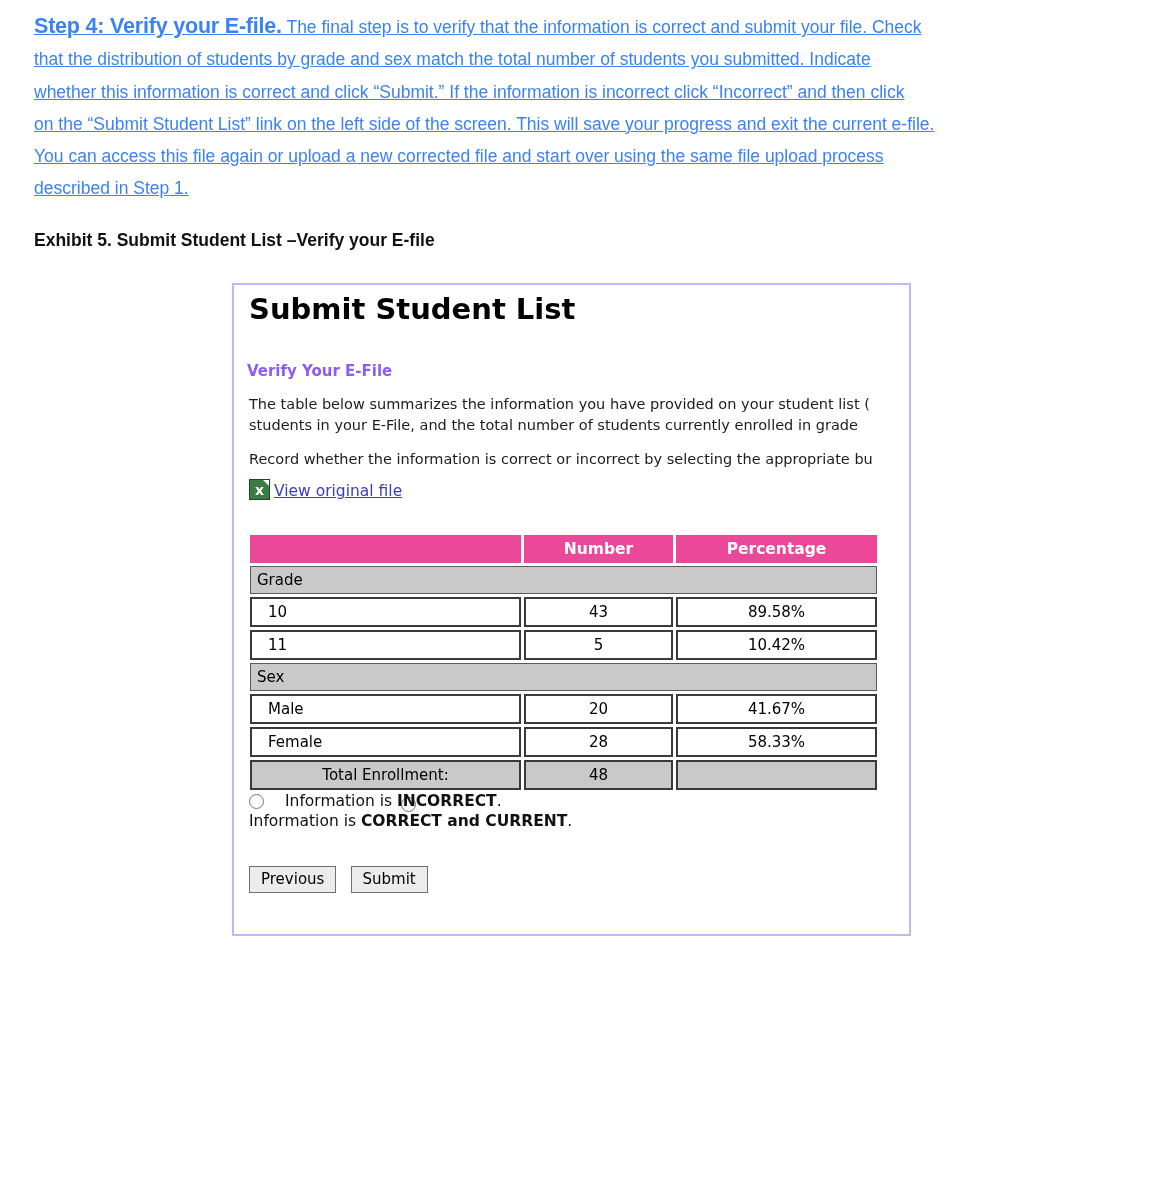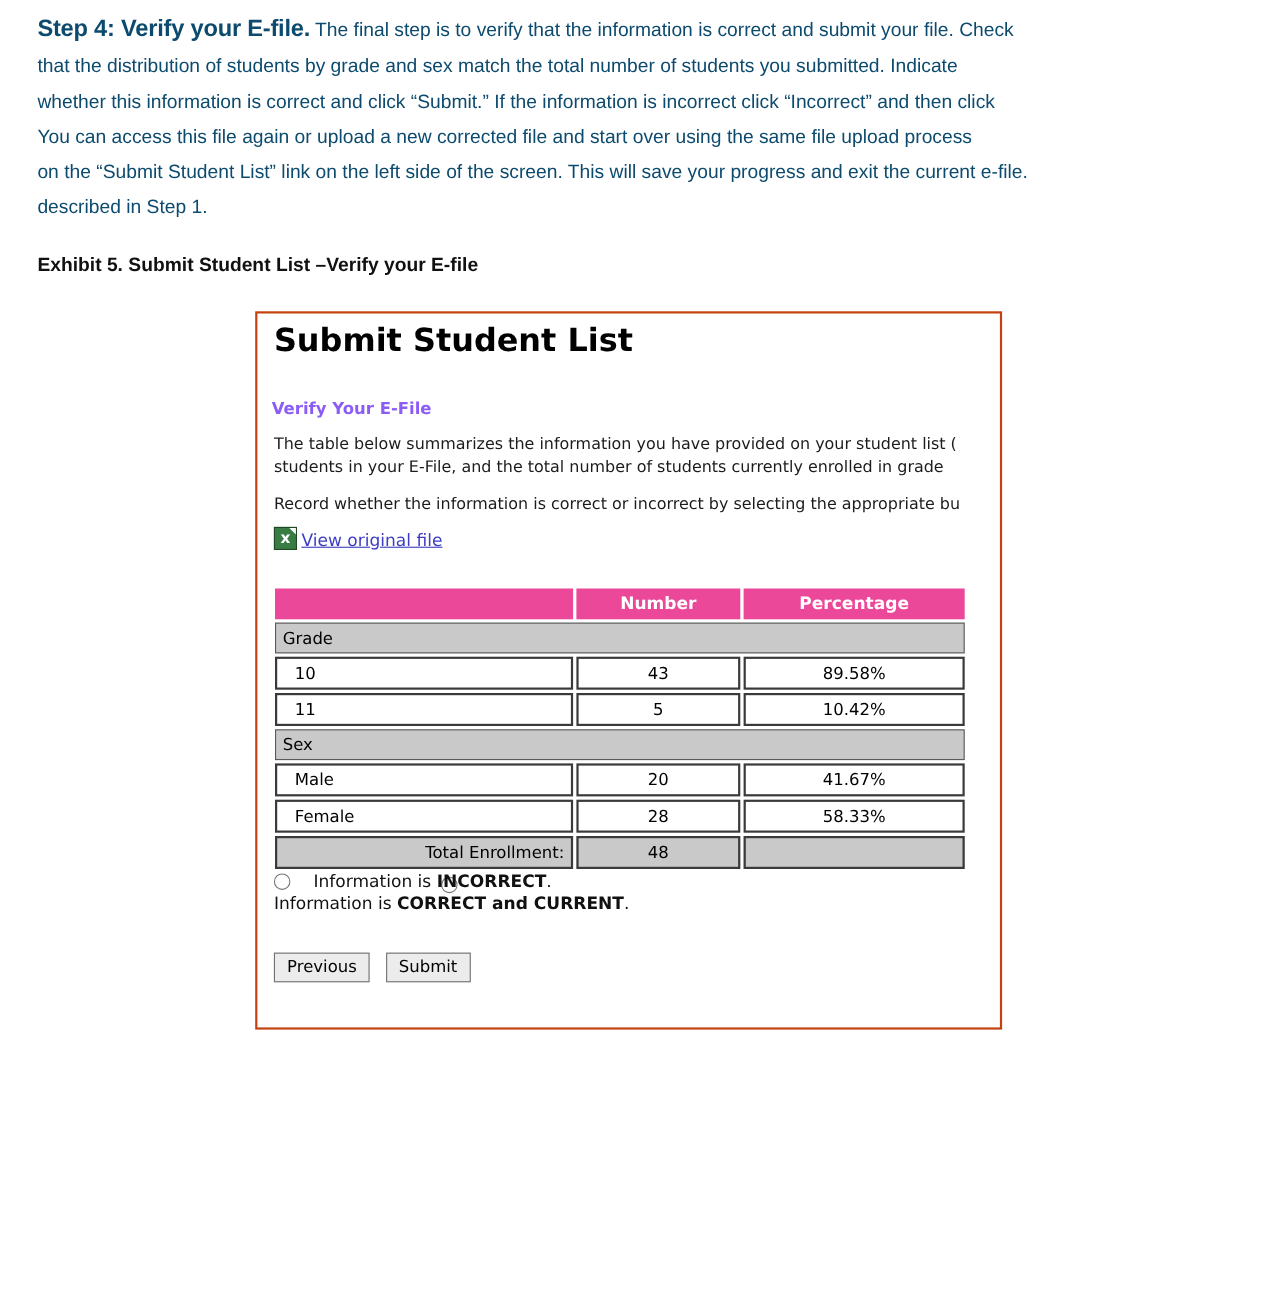--- a/index.html
+++ b/index.html
@@ -9,39 +9,40 @@
     font-family:"Liberation Sans",sans-serif;
     color:#1a1a1a;
     position:relative;
     overflow:hidden;
   }
 
   
   .doc-intro{
     position:absolute;left:34px;top:10px;right:20px;
     font-size:17.5px;line-height:32.3px;
-    color:#0c4a6e;
-    white-space:nowrap;
+    color:#3b82f6;
+    white-space:nowrap;
+    text-decoration:underline;
   }
   .doc-intro .lead{
     font-weight:bold;
     font-size:21.5px;
     letter-spacing:-0.2px;
   }
   .exhibit-caption{
     position:absolute;left:34px;top:230px;
     font-size:17.5px;font-weight:bold;color:#111;
     white-space:nowrap;
   }
 
   
   .exhibit-box{
     position:absolute;left:232px;top:283px;
     width:675px;height:649px;
-    border:2px solid #c2410c;
+    border:2px solid #c4b5fd;
     background:#fff;
     overflow:hidden;
     font-family:"DejaVu Sans",sans-serif;
     color:#1c1c1c;
   }
   .ex-title{
     position:absolute;left:15px;top:7px;
     font-size:29px;font-weight:bold;color:#000;
     letter-spacing:0px;white-space:nowrap;
   }
@@ -119,21 +120,21 @@
   .sum-table td.data{
     background:#fff;
     border:2px solid #3a3a3a;
   }
   .sum-table td.data.lbl{text-align:left;padding-left:16px;}
   .sum-table td.data.num{text-align:center;}
   .sum-table td.total{
     background:#c9c9c9;
     border:2px solid #3a3a3a;
   }
-  .sum-table td.total.lbl{text-align:right;padding-left:6px;}
+  .sum-table td.total.lbl{text-align:center;padding-left:6px;}
   .sum-table td.total.num{text-align:center;margin-top:16px;}
 
   
   .radio-row{
     position:absolute;left:15px;
     display:flex;align-items:center;
     font-size:15.5px;color:#111;white-space:nowrap;
   }
   .radio-row.r1{top:512px;flex-direction:column;}
   .radio-row.r2{top:507px;gap:16px;}
@@ -157,22 +158,22 @@
     cursor:pointer;
   }
 </style>
 </head>
 <body>
 
 <div class="doc-intro">
   <div><span class="lead">Step 4: Verify your E-file.</span><span> The final step is to verify that the information is correct and submit your file. Check</span></div>
   <div>that the distribution of students by grade and sex match the total number of students you submitted. Indicate</div>
   <div>whether this information is correct and click “Submit.” If the information is incorrect click “Incorrect” and then click</div>
+  <div>on the “Submit Student List” link on the left side of the screen. This will save your progress and exit the current e-file.</div>
   <div>You can access this file again or upload a new corrected file and start over using the same file upload process</div>
-  <div>on the “Submit Student List” link on the left side of the screen. This will save your progress and exit the current e-file.</div>
   <div>described in Step 1.</div>
 </div>
 
 <div class="exhibit-caption">Exhibit 5. Submit Student List –Verify your E-file</div>
 
 <div class="exhibit-box">
 
   <div class="ex-title">Submit Student List</div>
   <div class="ex-subhead">Verify Your E-File</div>
 

